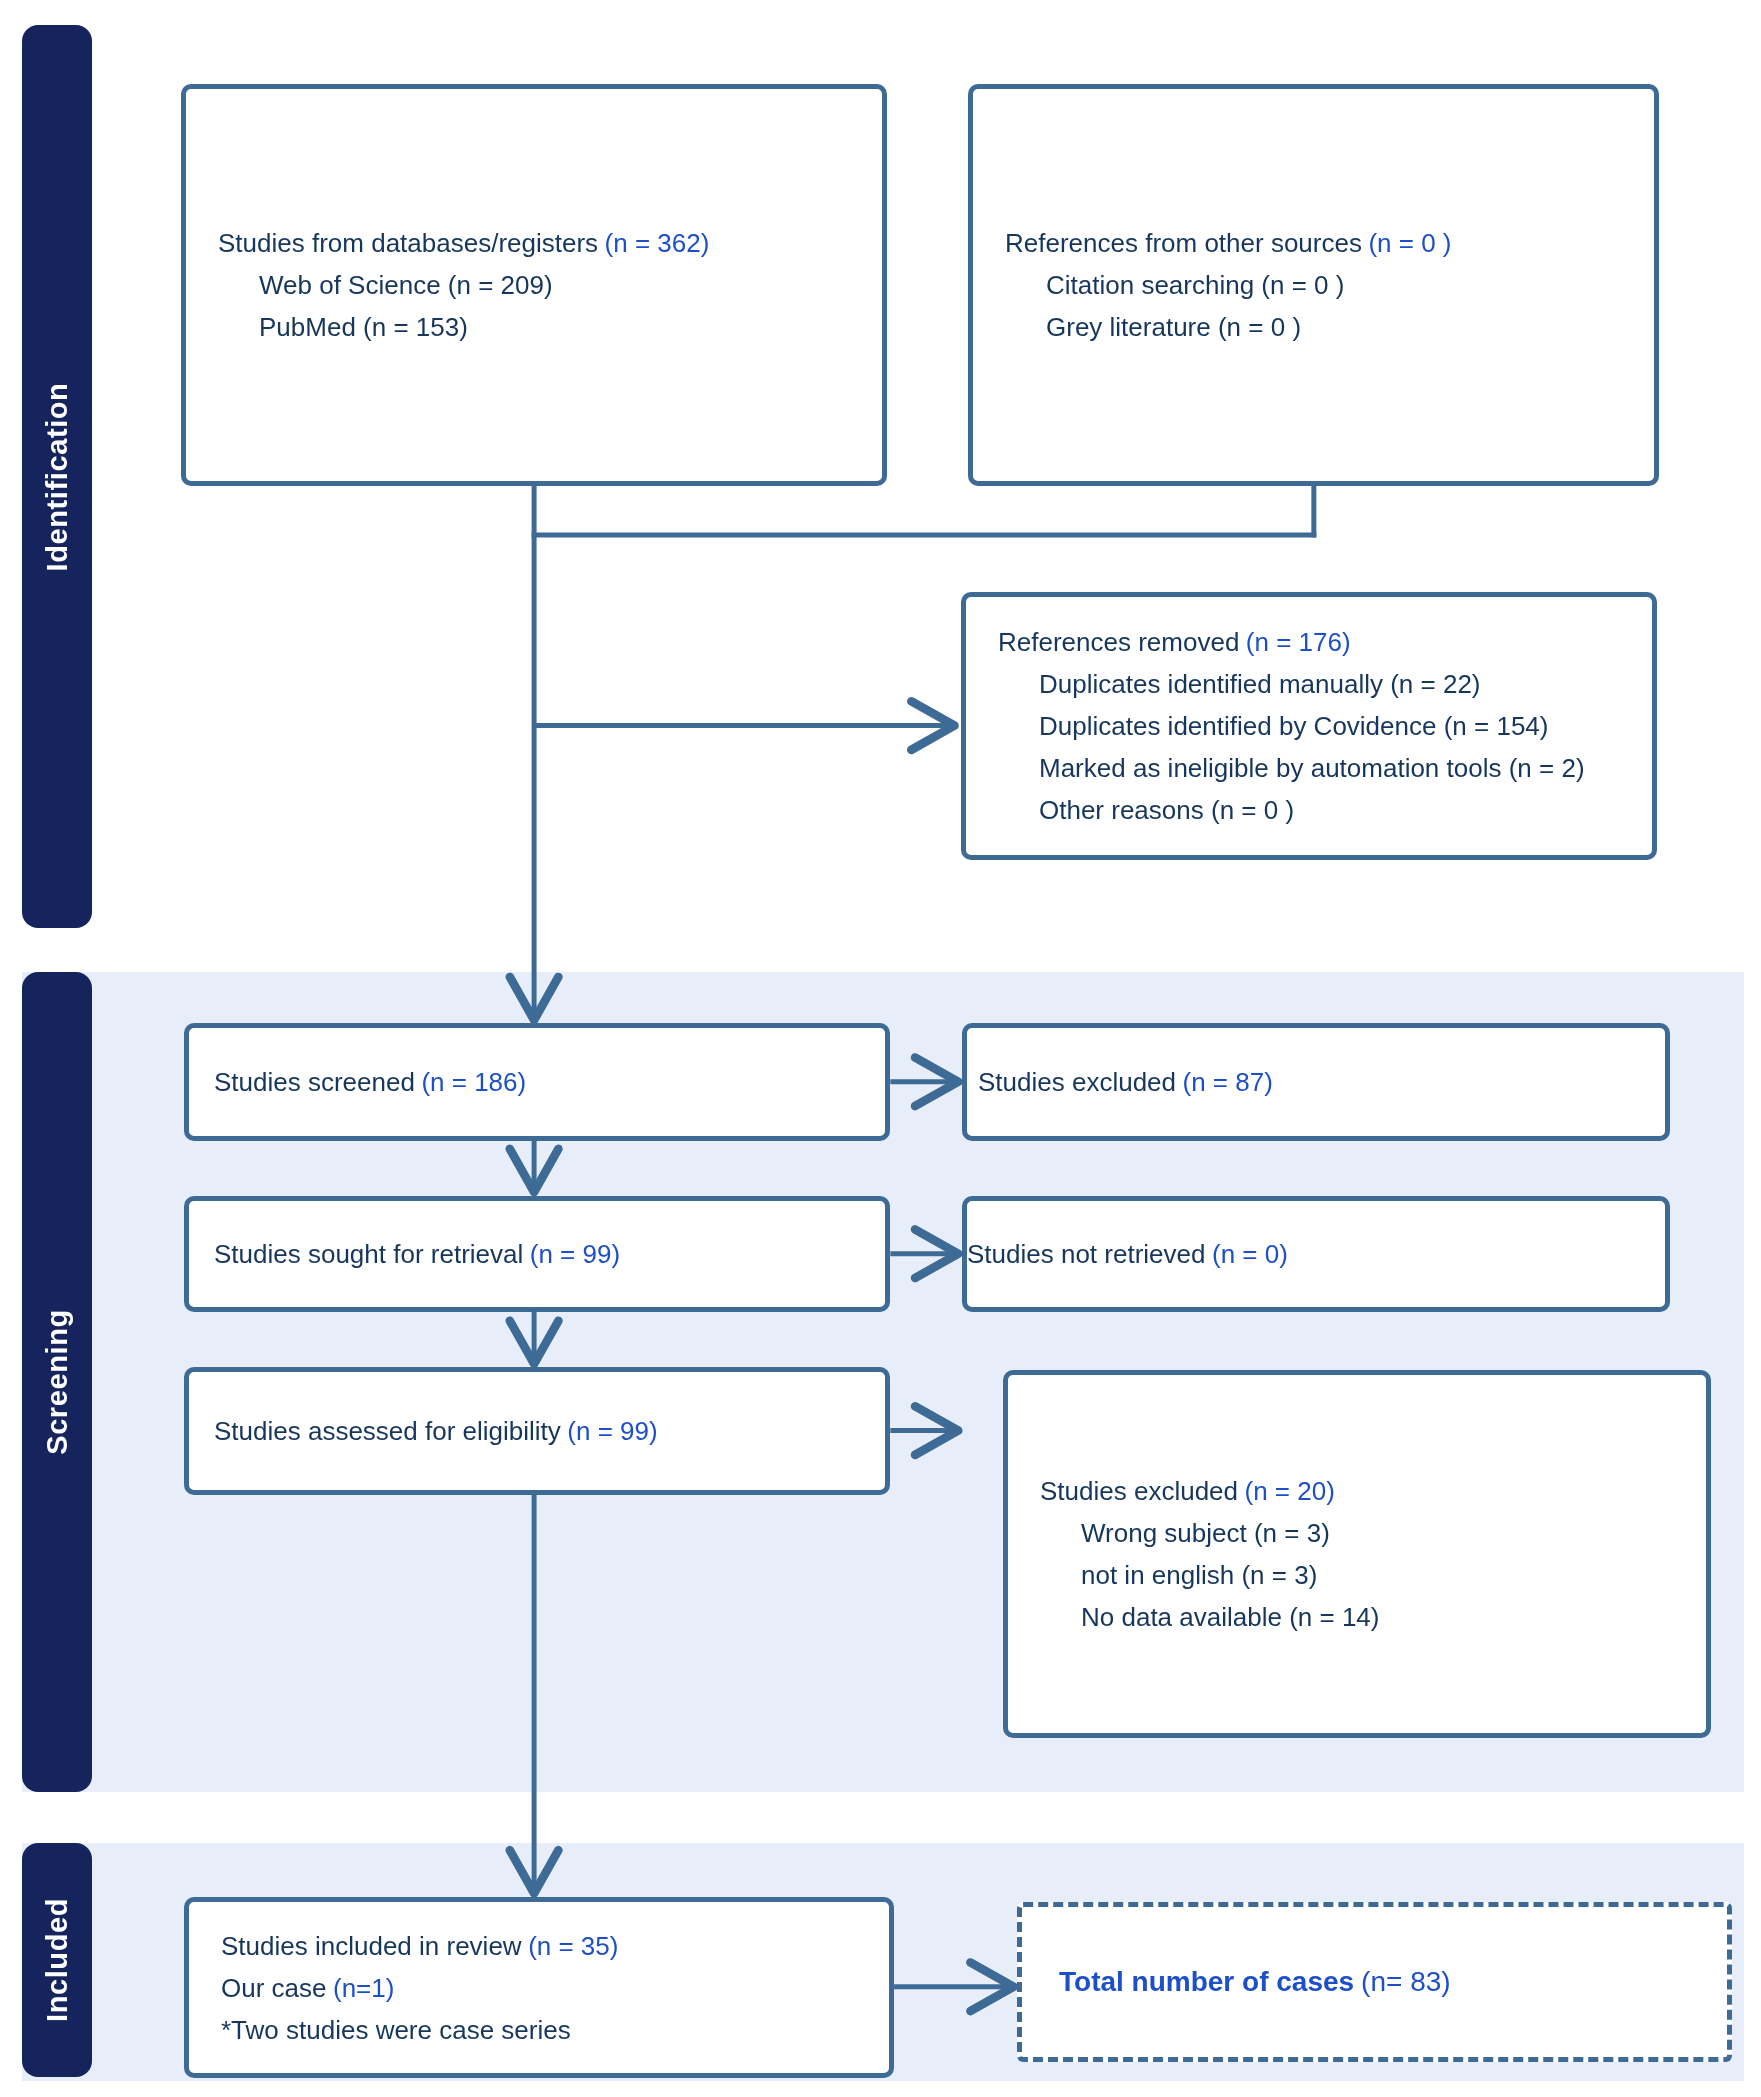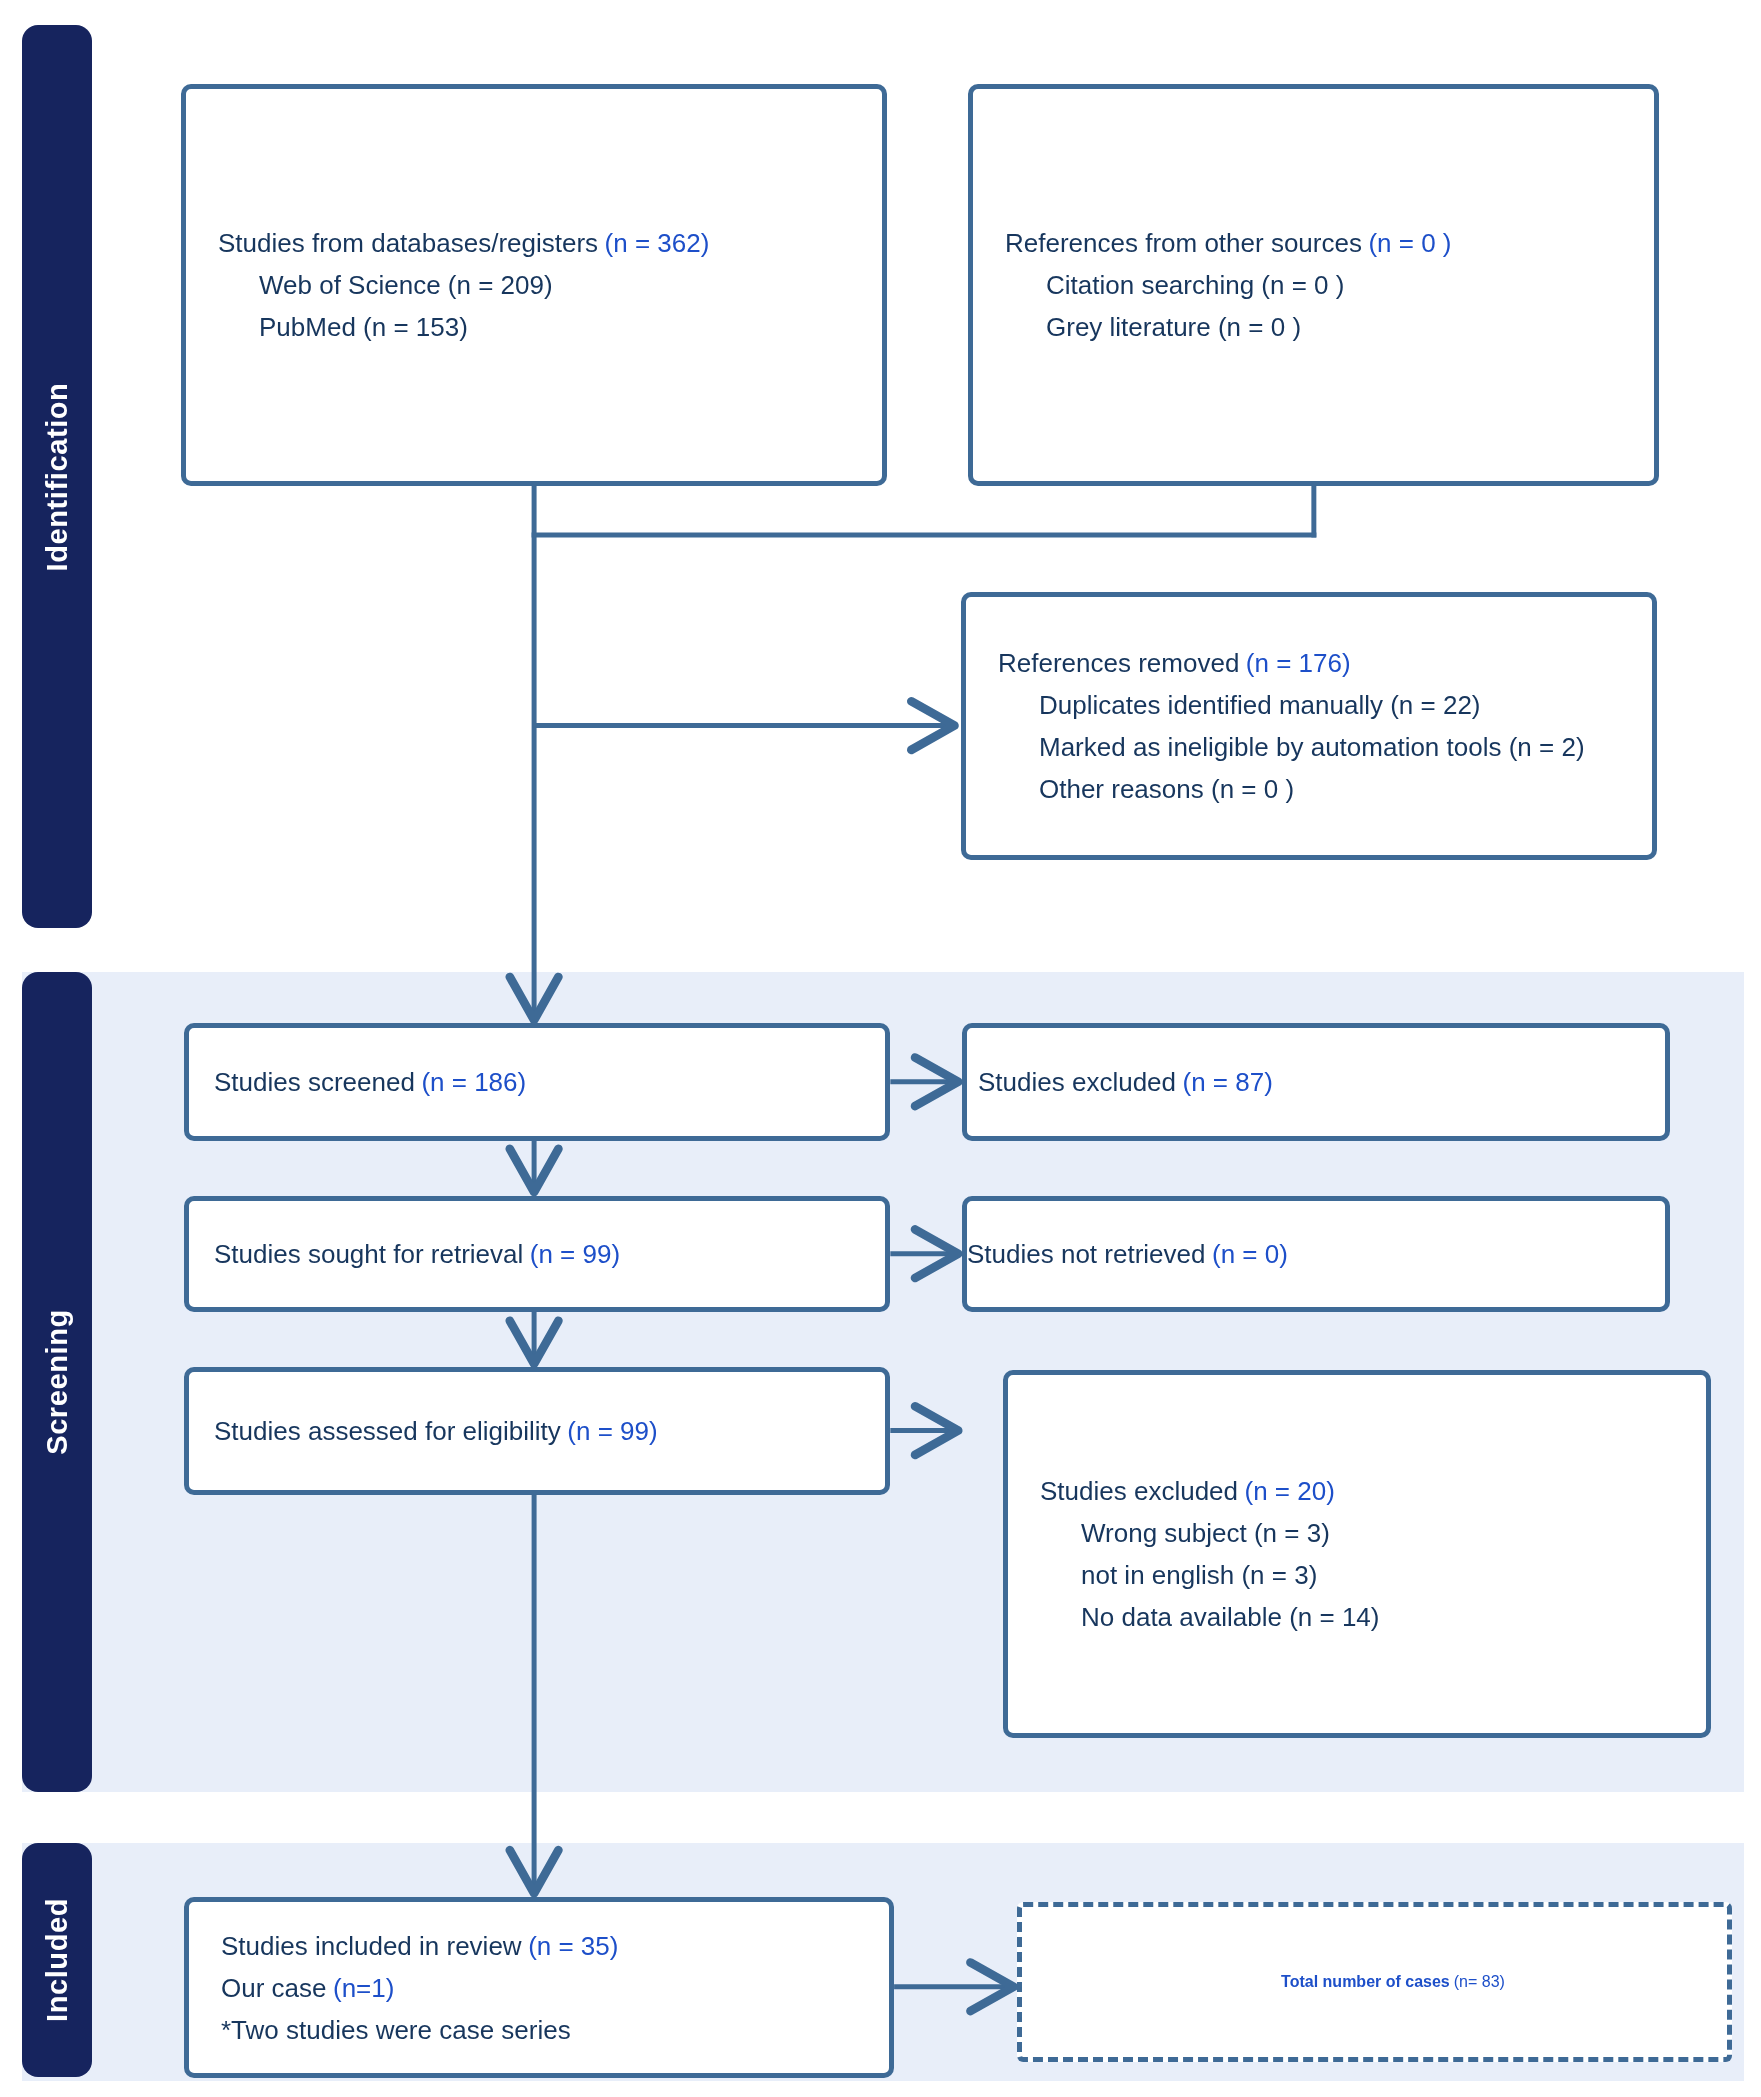--- a/index.html
+++ b/index.html
@@ -23,21 +23,21 @@
   .box {
     position:absolute; box-sizing:border-box; background:#ffffff;
     border:5px solid #3e6a96; border-radius:10px;
     display:flex; flex-direction:column; justify-content:center;
     font-size:26px; line-height:42px;
   }
   .box.dashed { border-style:dashed; border-radius:6.2px; }
   .line { white-space:nowrap; }
   .indent { padding-left:41px; }
   .n { color:#1d4fc9; font-weight:normal; margin-left:0.25em; }
-  .total-line { color:#1d4fc9; font-weight:bold; font-size:16px;text-align:center; }
+  .total-line { color:#1d4fc9; font-weight:bold; font-size:28px; }
   svg.connectors { position:absolute; left:0; top:0; pointer-events:none; }
 </style>
 </head>
 <body>
 
 <div id="stage">
 
   <div class="panel" style="left:22px; top:972px; width:1722px; height:820px;"></div>
   <div class="panel" style="left:22px; top:1843px; width:1722px; height:238px;"></div>
 
@@ -59,20 +59,21 @@
 
   <div class="box" style="left:968px; top:84px; width:691px; height:402px; padding-left:32px;">
     <div class="line"><span>References from other sources</span><span class="n">(n = 0 )</span></div>
     <div class="line indent">Citation searching (n = 0 )</div>
     <div class="line indent">Grey literature (n = 0 )</div>
   </div>
 
   <div class="box" style="left:961px; top:592px; width:696px; height:268px; padding-left:32px;">
     <div class="line"><span>References removed</span><span class="n">(n = 176)</span></div>
     <div class="line indent">Duplicates identified manually (n = 22)</div>
+    <div class="line indent">Duplicates identified by Covidence (n = 154)</div>
     <div class="line indent">Marked as ineligible by automation tools (n = 2)</div>
     <div class="line indent">Other reasons (n = 0 )</div>
   </div>
 
   <div class="box" style="left:184px; top:1023px; width:706px; height:118px; padding-left:25px;">
     <div class="line"><span>Studies screened</span><span class="n">(n = 186)</span></div>
   </div>
 
   <div class="box" style="left:962px; top:1023px; width:708px; height:118px; padding-left:11px;">
     <div class="line"><span>Studies excluded</span><span class="n">(n = 87)</span></div>

